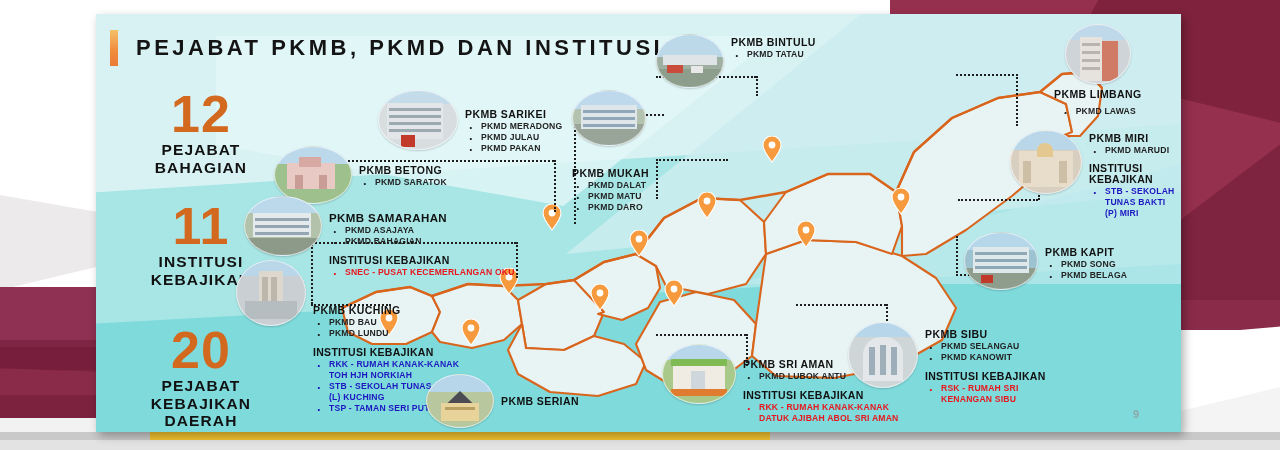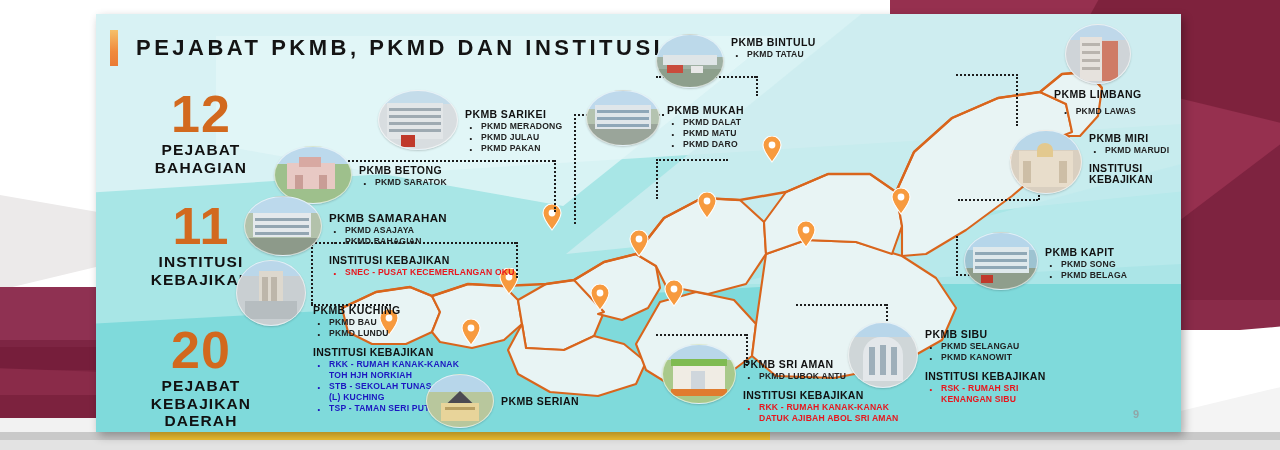--- a/index.html
+++ b/index.html
@@ -400,21 +400,21 @@
     <div class="txt" style="padding-top:18px;">
       <div class="ttl">PKMB SARIKEI</div>
       <ul class="sub">
         <li>PKMD MERADONG</li>
         <li>PKMD JULAU</li>
         <li>PKMD PAKAN</li>
       </ul>
     </div>
   </div>
 
-  <div class="callout" style="left:490px;top:76px;">
+  <div class="callout" style="left:476px;top:76px;flex-direction:column;">
     <div class="photo" style="width:72px;height:54px;background:linear-gradient(#bed9ec 0 34%,#b4c3b0 34% 62%,#9aa59a 62% 100%);">
       <i style="left:8px;top:14px;width:56px;height:24px;background:#dfe6ea;"></i>
       <i style="left:10px;top:19px;width:52px;height:3px;background:#8fa7b8;"></i>
       <i style="left:10px;top:26px;width:52px;height:3px;background:#8fa7b8;"></i>
       <i style="left:10px;top:33px;width:52px;height:3px;background:#8fa7b8;"></i>
     </div>
     <div class="txt" style="padding-top:14px;">
       <div class="ttl">PKMB MUKAH</div>
       <ul class="sub">
         <li>PKMD DALAT</li>
@@ -432,20 +432,23 @@
       <i style="left:48px;top:30px;width:8px;height:22px;background:#cdbea6;"></i>
     </div>
     <div class="txt">
       <div class="ttl">PKMB MIRI</div>
       <ul class="sub">
         <li>PKMD MARUDI</li>
       </ul>
       <div class="inst-hd" style="line-height:1.05;">
         <span>INSTITUSI KEBAJIKAN</span>
       </div>
+      <ul class="sub blue">
+        <li class="wrap" style="width:72px;">STB - SEKOLAH TUNAS BAKTI (P) MIRI</li>
+      </ul>
     </div>
   </div>
 
   <div class="callout" style="left:178px;top:132px;">
     <div class="photo" style="width:76px;height:56px;background:linear-gradient(#bcd9ec 0 30%,#9ec08c 30% 100%);">
       <i style="left:12px;top:16px;width:48px;height:26px;background:#e8c9c4;"></i>
       <i style="left:24px;top:10px;width:22px;height:10px;background:#d8a9a2;"></i>
       <i style="left:20px;top:28px;width:8px;height:14px;background:#c99d96;"></i>
       <i style="left:44px;top:28px;width:8px;height:14px;background:#c99d96;"></i>
     </div>

